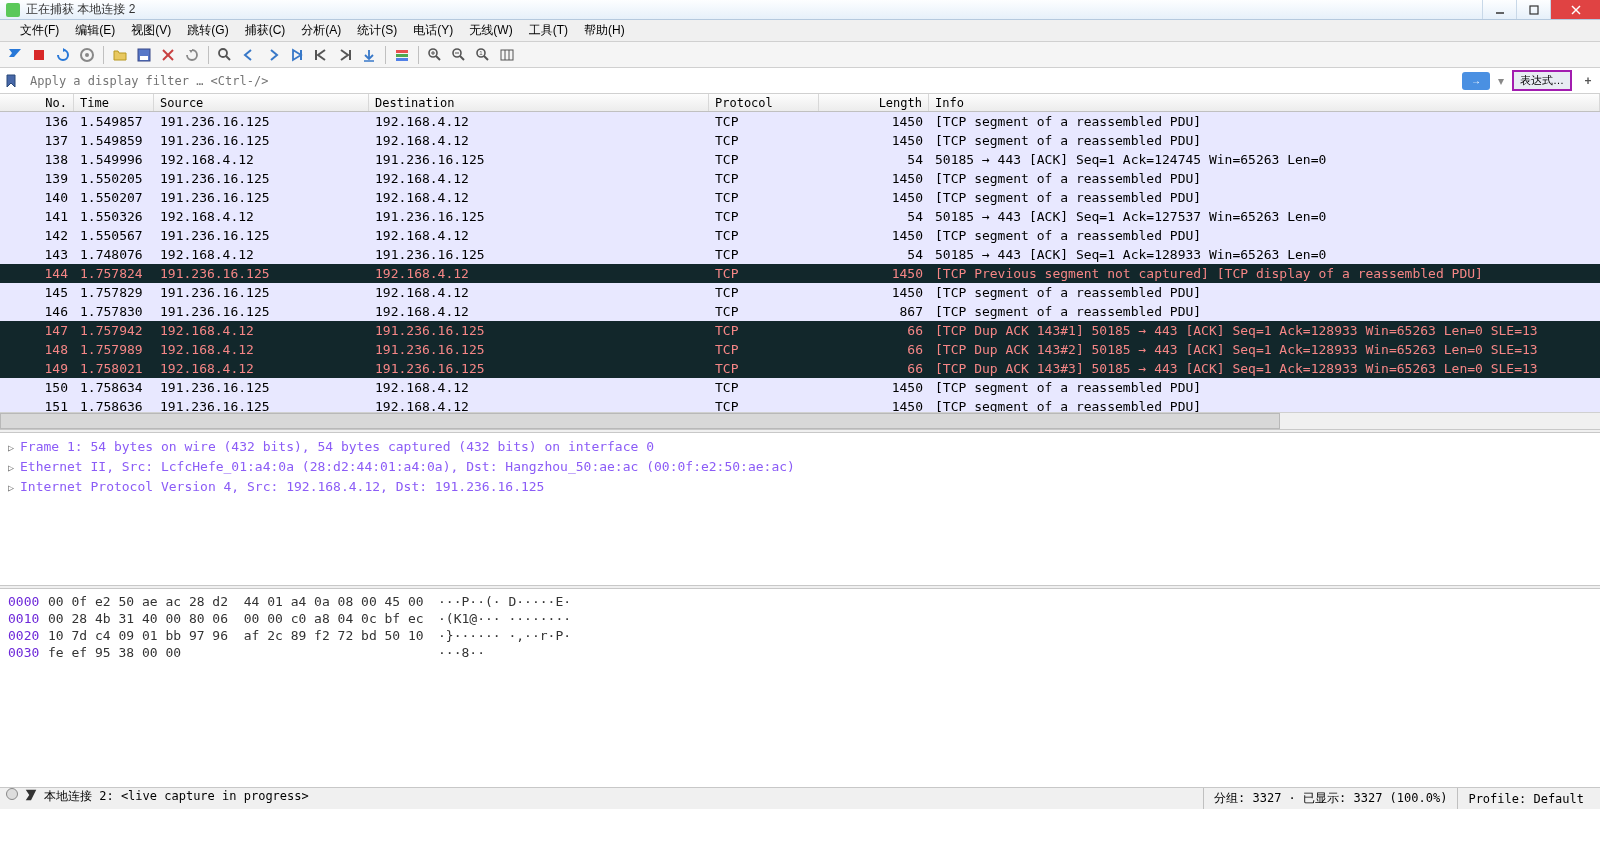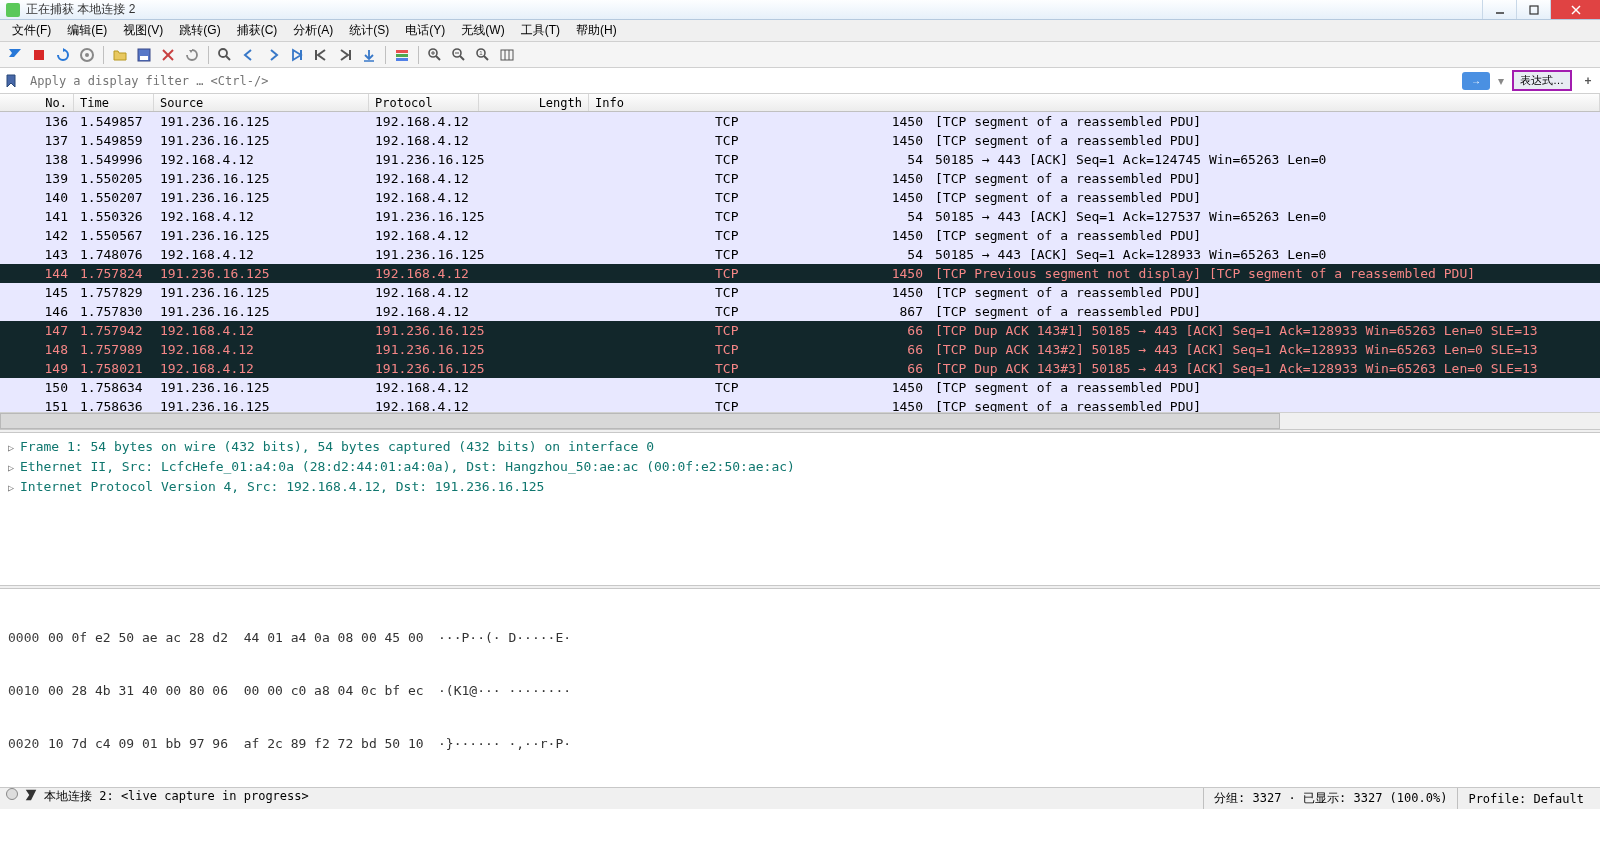--- a/index.html
+++ b/index.html
@@ -4,21 +4,21 @@
 <style>
 * { margin: 0; padding: 0; box-sizing: border-box; }
 body { font-family: "Microsoft YaHei", "SimSun", sans-serif; font-size: 12px; background: #fff; overflow: hidden; width: 1600px; height: 859px; }
 .titlebar { height: 20px; background: linear-gradient(#fdfeff, #e6f0fa); border-bottom: 1px solid #b5c9de; display: flex; align-items: center; padding-left: 6px; }
 .titlebar .app-icon { width: 14px; height: 14px; background: #5ac85a; border-radius: 2px; margin-right: 6px; }
 .titlebar .title { font-size: 12px; color: #333; flex: 1; }
 .winbtns { display: flex; height: 100%; }
 .winbtn { width: 34px; display: flex; align-items: center; justify-content: center; border-left: 1px solid #c8d8e8; }
 .winbtn.close { background: #e04343; color: #fff; width: 50px; }
 .winbtn svg { width: 10px; height: 10px; }
-.menubar { height: 22px; background: #f0f0f0; border-bottom: 1px solid #d0d0d0; display: flex; align-items: center; padding-left: 4px; }
+.menubar { height: 22px; background: #f0f0f0; border-bottom: 1px solid #d0d0d0; display: flex; align-items: center; padding-left: 12px; }
 .menubar span { padding: 2px 8px; font-size: 12px; cursor: default; }
 .toolbar { height: 26px; background: #f5f5f5; border-bottom: 1px solid #d0d0d0; display: flex; align-items: center; padding-left: 4px; gap: 2px; }
 .tbtn { width: 22px; height: 22px; display: flex; align-items: center; justify-content: center; border-radius: 2px; }
 .tsep { width: 1px; height: 18px; background: #c0c0c0; margin: 0 3px; }
 .filterbar { height: 26px; background: #fff; border-bottom: 1px solid #d0d0d0; display: flex; align-items: center; padding: 0 4px; gap: 8px; }
 .filter-input { flex: 1; height: 20px; border: none; outline: none; font-family: monospace; font-size: 12px; padding-left: 4px; color: #999; }
 .filter-expr { background: #e8ecf3; border: 2px solid #a21caf; padding: 1px 6px; font-size: 11px; }
 .filter-plus { width: 16px; text-align: center; font-weight: bold; color: #555; }
 .filter-go { width: 28px; height: 18px; background: #4a90e2; border-radius: 3px; display:flex; align-items:center; justify-content:center; color:#fff; font-size:10px;}
 .packet-list { height: 335px; overflow: hidden; position: relative; font-family: "Consolas", monospace; font-size: 13px; }
@@ -32,24 +32,24 @@
 .col-len { width: 110px; text-align: right; padding-right: 8px;}
 .col-info { flex: 1; }
 .plist-body { overflow-y: scroll; height: 300px; }
 .prow { display: flex; height: 19px; align-items: center; white-space: nowrap; }
 .prow > div { padding: 0 6px; overflow: hidden; }
 .prow.normal { background: #e8e8ff; color: #000; }
 .prow.dark { background: #12272b; color: #f58686; }
 .hscroll { height: 17px; background: #f0f0f0; border-top: 1px solid #d0d0d0; position: relative; }
 .hscroll-thumb { position: absolute; left: 0; width: 80%; height: 100%; background: #d8d8d8; border: 1px solid #b8b8b8; }
 .splitter { height: 4px; background: #f0f0f0; border-top: 1px solid #c8c8c8; border-bottom: 1px solid #c8c8c8; cursor: row-resize; }
-.details-pane { height: 152px; overflow-y: auto; font-family: "Consolas", monospace; font-size: 13px; padding: 4px 8px; line-height: 19px; color: #0f766e; }
+.details-pane { height: 152px; overflow-y: auto; font-family: "Consolas", monospace; font-size: 13px; padding: 4px 8px; line-height: 19px; color: #8b5cf6; }
 .details-pane .line::before { content: "▷ "; color: #666; font-size: 10px; }
 .hex-pane { height: 198px; overflow-y: auto; font-family: "Consolas", monospace; font-size: 13px; padding: 4px 8px; line-height: 17px; white-space: pre; color: #555; }
-.hex-pane .offset { color: #404040; display:inline-block; width: 40px; margin-top: 36px;}
+.hex-pane .offset { color: #6d28d9; display:inline-block; width: 40px;}
 .hex-pane .bytes { color: #333; display:inline-block; width: 390px;}
 .hex-pane .ascii { color: #333; }
 .statusbar { height: 22px; background: #f0f0f0; border-top: 1px solid #c8c8c8; display: flex; align-items: flex-start; padding: 0 6px; font-size: 12px; font-family: "SimSun", monospace; }
 .statusbar .led { width: 12px; height: 12px; border: 1px solid #888; border-radius: 50%; background: #ddd; margin-right: 6px; }
 .statusbar .noshark { width: 14px; height: 14px; margin-right: 6px; }
 .statusbar .spacer { flex: 1; }
 .statusbar .cell { border-left: 1px solid #c0c0c0; padding: 0 10px; height: 100%; display: flex; align-items: center; }
 .bookmark-icon { width: 14px; height: 18px; display:flex; align-items:center; justify-content:center; }
 </style>
 </head>
@@ -231,20 +231,21 @@
   <span style="color:#888;">▾</span>
   <div class="filter-expr">表达式…</div>
   <div class="filter-plus">+</div>
 </div>
 
 <div class="packet-list">
   <div class="plist-header">
     <div class="col-no">No.</div>
     <div class="col-time">Time</div>
     <div class="col-src">Source</div>
+    <div class="col-dst">Destination</div>
     <div class="col-proto">Protocol</div>
     <div class="col-len">Length</div>
     <div class="col-info">Info</div>
   </div>
   <div class="plist-body" id="plist-body">
       <div class="prow normal">
         <div class="col-no">136</div>
         <div class="col-time">1.549857</div>
         <div class="col-src">191.236.16.125</div>
         <div class="col-dst">192.168.4.12</div>
@@ -315,21 +316,21 @@
         <div class="col-len">54</div>
         <div class="col-info">50185 → 443 [ACK] Seq=1 Ack=128933 Win=65263 Len=0</div>
       </div>
       <div class="prow dark">
         <div class="col-no">144</div>
         <div class="col-time">1.757824</div>
         <div class="col-src">191.236.16.125</div>
         <div class="col-dst">192.168.4.12</div>
         <div class="col-proto">TCP</div>
         <div class="col-len">1450</div>
-        <div class="col-info">[TCP Previous segment not display]  [TCP segment of a reassembled PDU]</div>
+        <div class="col-info">[TCP Previous segment not captured]  [TCP display of a reassembled PDU]</div>
       </div>
       <div class="prow normal">
         <div class="col-no">145</div>
         <div class="col-time">1.757829</div>
         <div class="col-src">191.236.16.125</div>
         <div class="col-dst">192.168.4.12</div>
         <div class="col-proto">TCP</div>
         <div class="col-len">1450</div>
         <div class="col-info">[TCP segment of a reassembled PDU]</div>
       </div>

